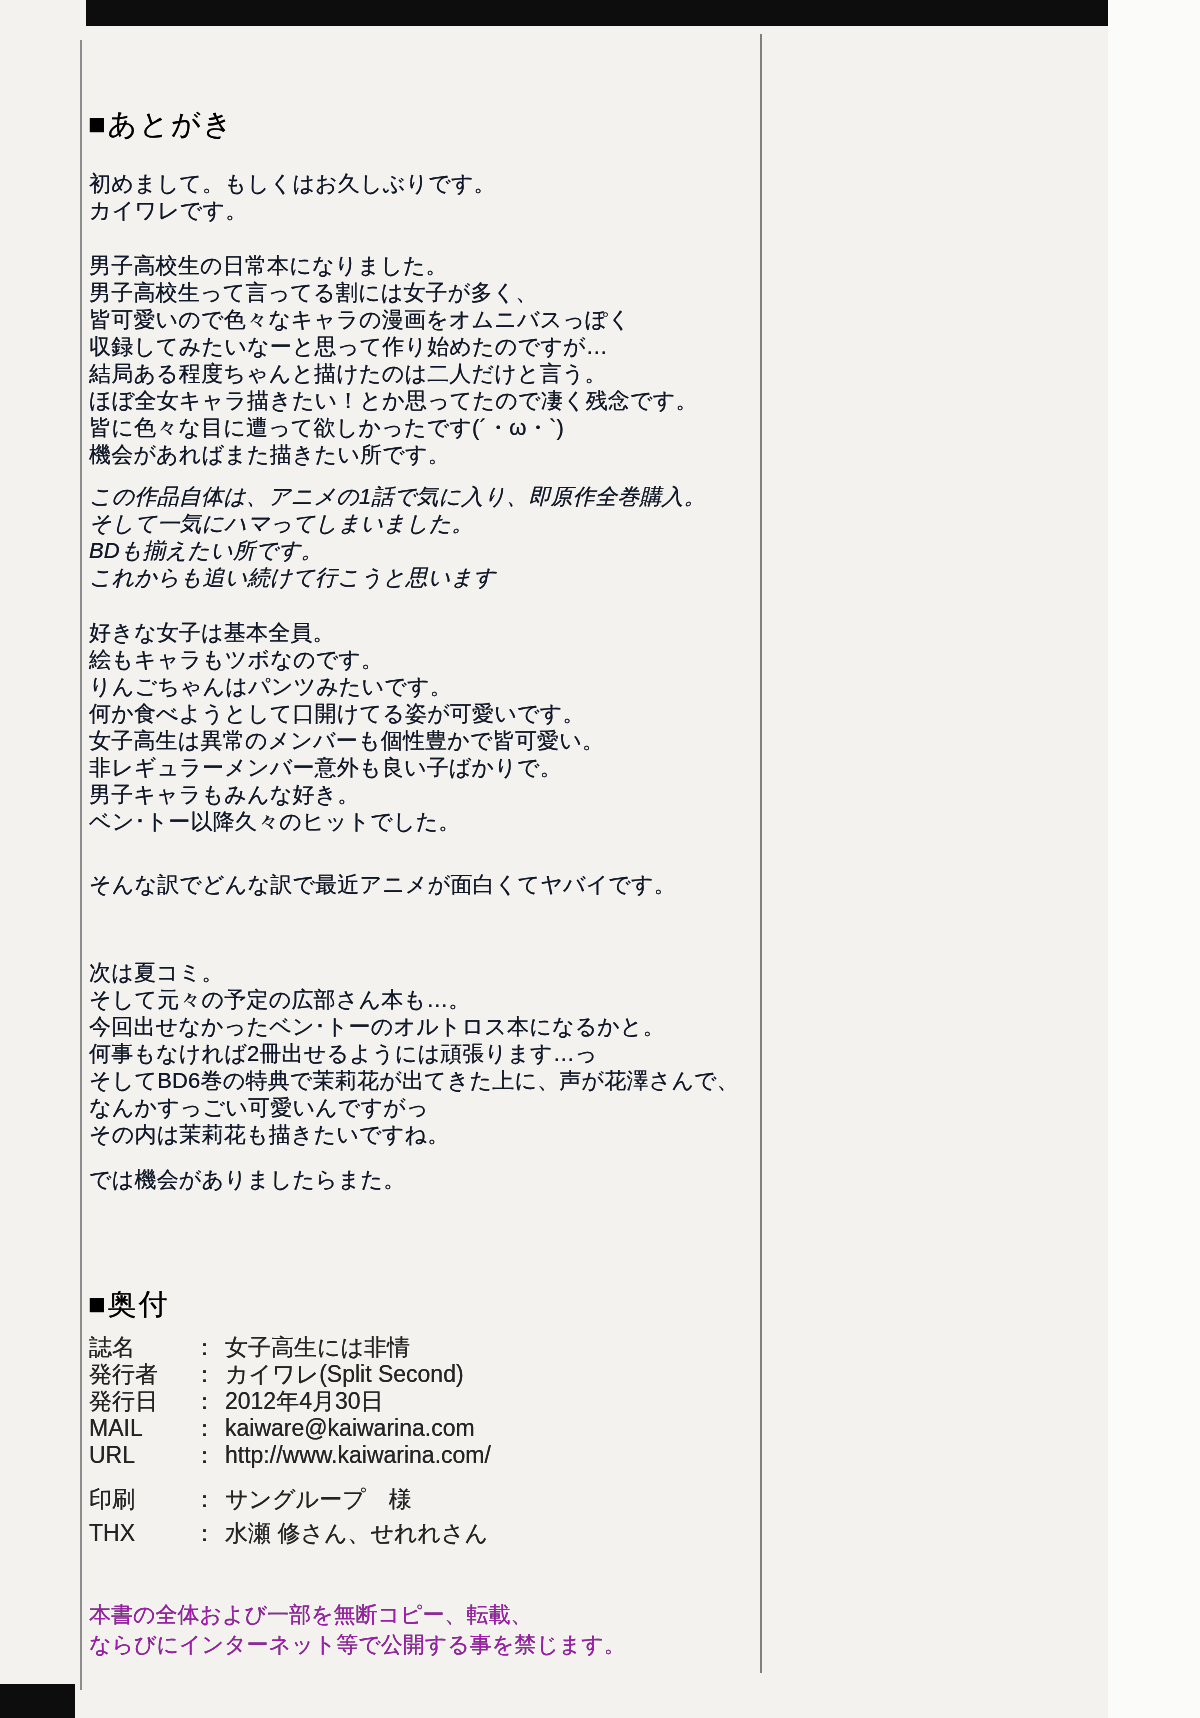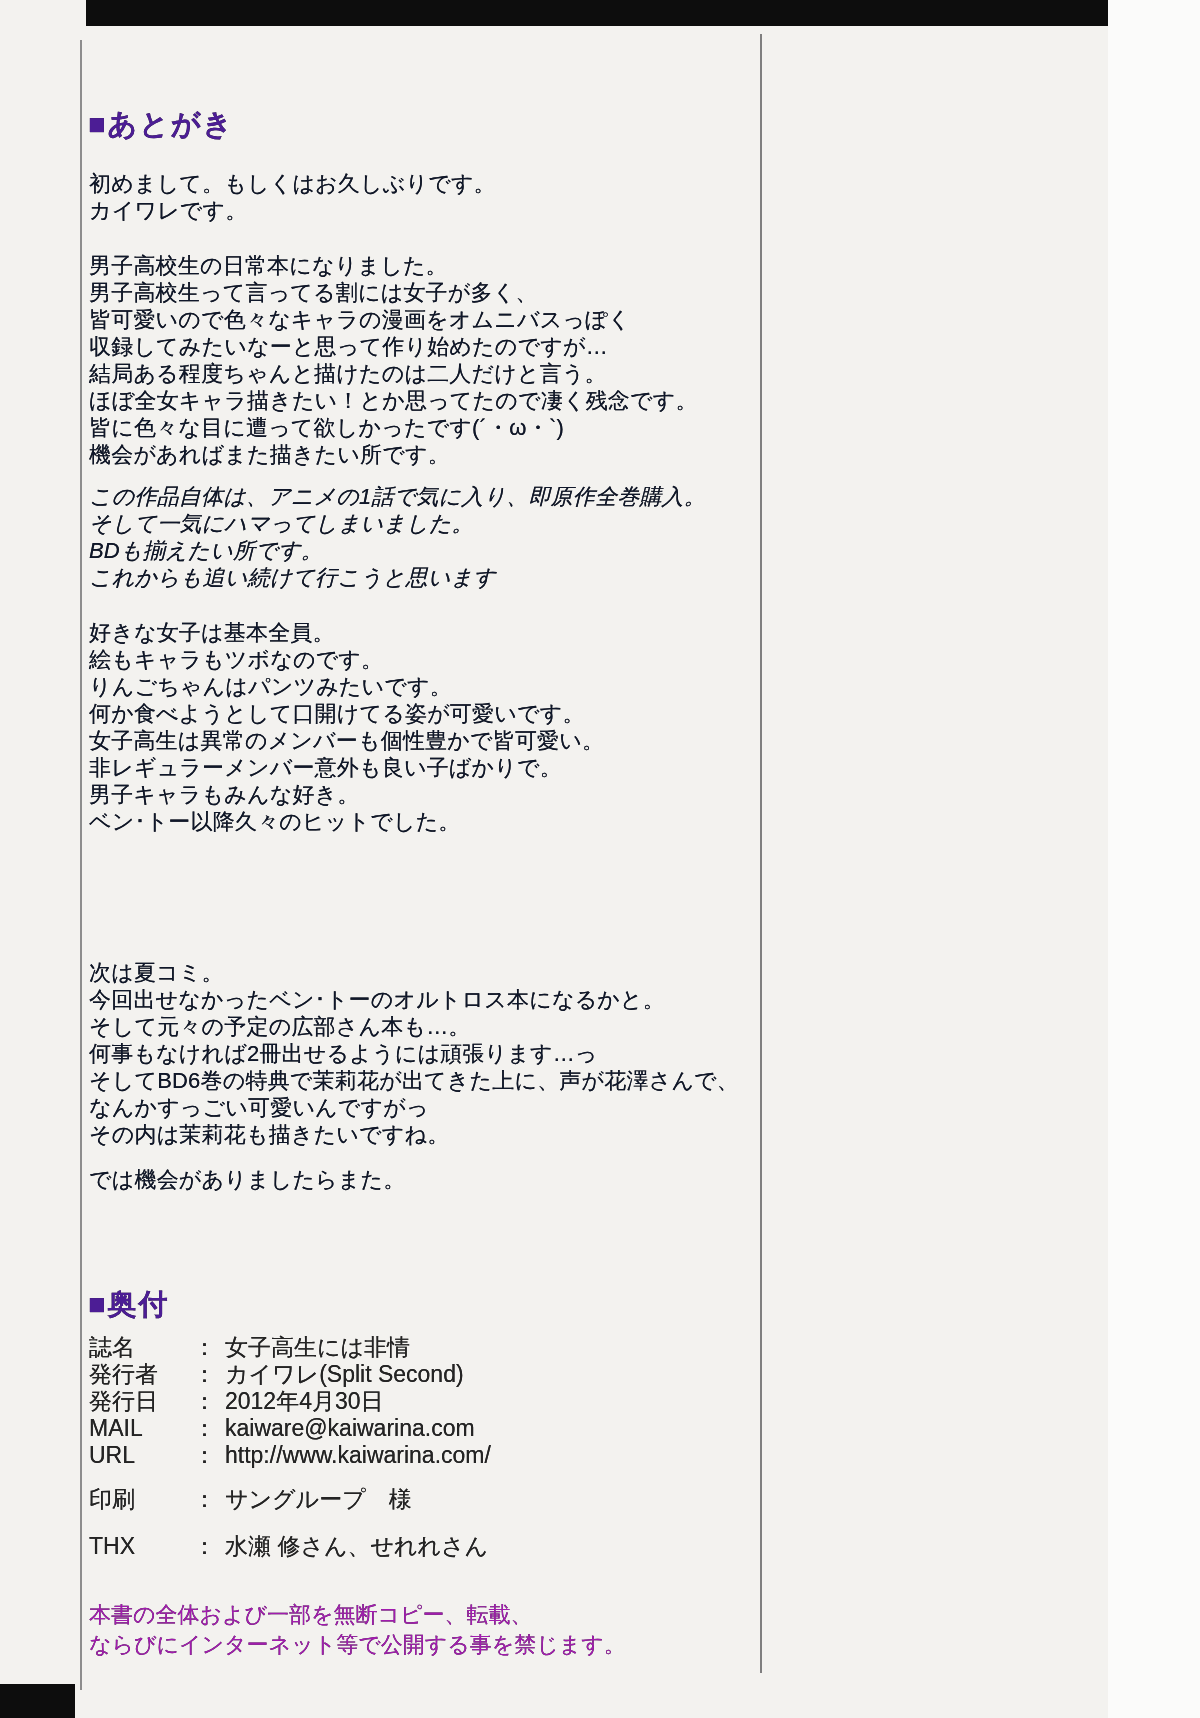--- a/index.html
+++ b/index.html
@@ -9,22 +9,22 @@
     font-family:"Liberation Sans","DejaVu Sans",sans-serif;
     color:#242424;
   }
   .right-strip { position:absolute; left:1108px; top:0; width:92px; height:1718px; background:#fbfbfa; }
   .top-bar    { position:absolute; left:86px; top:0; width:1022px; height:26px; background:#0d0d0d; }
   .edge-line-left { position:absolute; left:80px; top:40px; width:2px; height:1650px; background:#8d8d8d; }
   .divider-line   { position:absolute; left:760px; top:34px; width:2px; height:1639px; background:#7f7f7f; }
   .corner-mark    { position:absolute; left:0; top:1684px; width:75px; height:34px; background:#0d0d0d; }
 
   .heading {
-    position:absolute; left:88px; font-size:29px; font-weight:bold;
-    color:#4c1d95; letter-spacing:2px; line-height:32px;
+    position:absolute; left:88px; font-size:29px; font-weight:normal;
+    color:#000000; letter-spacing:2px; line-height:32px;
     text-shadow:0 0 0.4px #1a1a1a;
   }
   .h-afterword { top:108px; }
   .h-colophon  { top:1288px; }
 
   .para {
     position:absolute; left:89px; font-size:22px; line-height:27px;
     color:#0f172a; text-shadow:0 0 0.3px #2e2e2e; letter-spacing:0.2px;
   }
   .para div { white-space:pre; }
@@ -35,21 +35,21 @@
   .p5 { top:871px; }
   .p6 { top:959px; }
   .p7 { top:1166px; }
 
   .colophon-rows {
     position:absolute; left:89px; top:1334px; font-size:23px;
     color:#242424; text-shadow:0 0 0.3px #2e2e2e;
   }
   .colophon-row { display:flex; height:27px; line-height:27px; }
   .gap-print { margin-top:17px; }
-  .gap-thx   { margin-top:20px;align-items:flex-end; }
+  .gap-thx   { margin-top:7px;align-items:flex-end; }
   .c-label { width:104px; }
   .c-sep   { width:32px; }
 
   .notice {
     position:absolute; left:89px; top:1600px; font-size:22px; line-height:30px;
     color:#a21caf; text-shadow:0 0 0.3px #2e2e2e;
   }
   .notice div { white-space:pre; }
 </style>
 </head>
@@ -92,25 +92,28 @@
     <div>好きな女子は基本全員。</div>
     <div>絵もキャラもツボなのです。</div>
     <div>りんごちゃんはパンツみたいです。</div>
     <div>何か食べようとして口開けてる姿が可愛いです。</div>
     <div>女子高生は異常のメンバーも個性豊かで皆可愛い。</div>
     <div>非レギュラーメンバー意外も良い子ばかりで。</div>
     <div>男子キャラもみんな好き。</div>
     <div>ベン･トー以降久々のヒットでした。</div>
   </div>
 
+  <div class="para p5">
+    <div>そんな訳でどんな訳で最近アニメが面白くてヤバイです。</div>
+  </div>
 
   <div class="para p6">
     <div>次は夏コミ。</div>
+    <div>そして元々の予定の広部さん本も…。</div>
     <div>今回出せなかったベン･トーのオルトロス本になるかと。</div>
-    <div>そして元々の予定の広部さん本も…。</div>
     <div>何事もなければ2冊出せるようには頑張ります…っ</div>
     <div>そしてBD6巻の特典で茉莉花が出てきた上に、声が花澤さんで、</div>
     <div>なんかすっごい可愛いんですがっ</div>
     <div>その内は茉莉花も描きたいですね。</div>
   </div>
 
   <div class="para p7">
     <div>では機会がありましたらまた。</div>
   </div>
 

